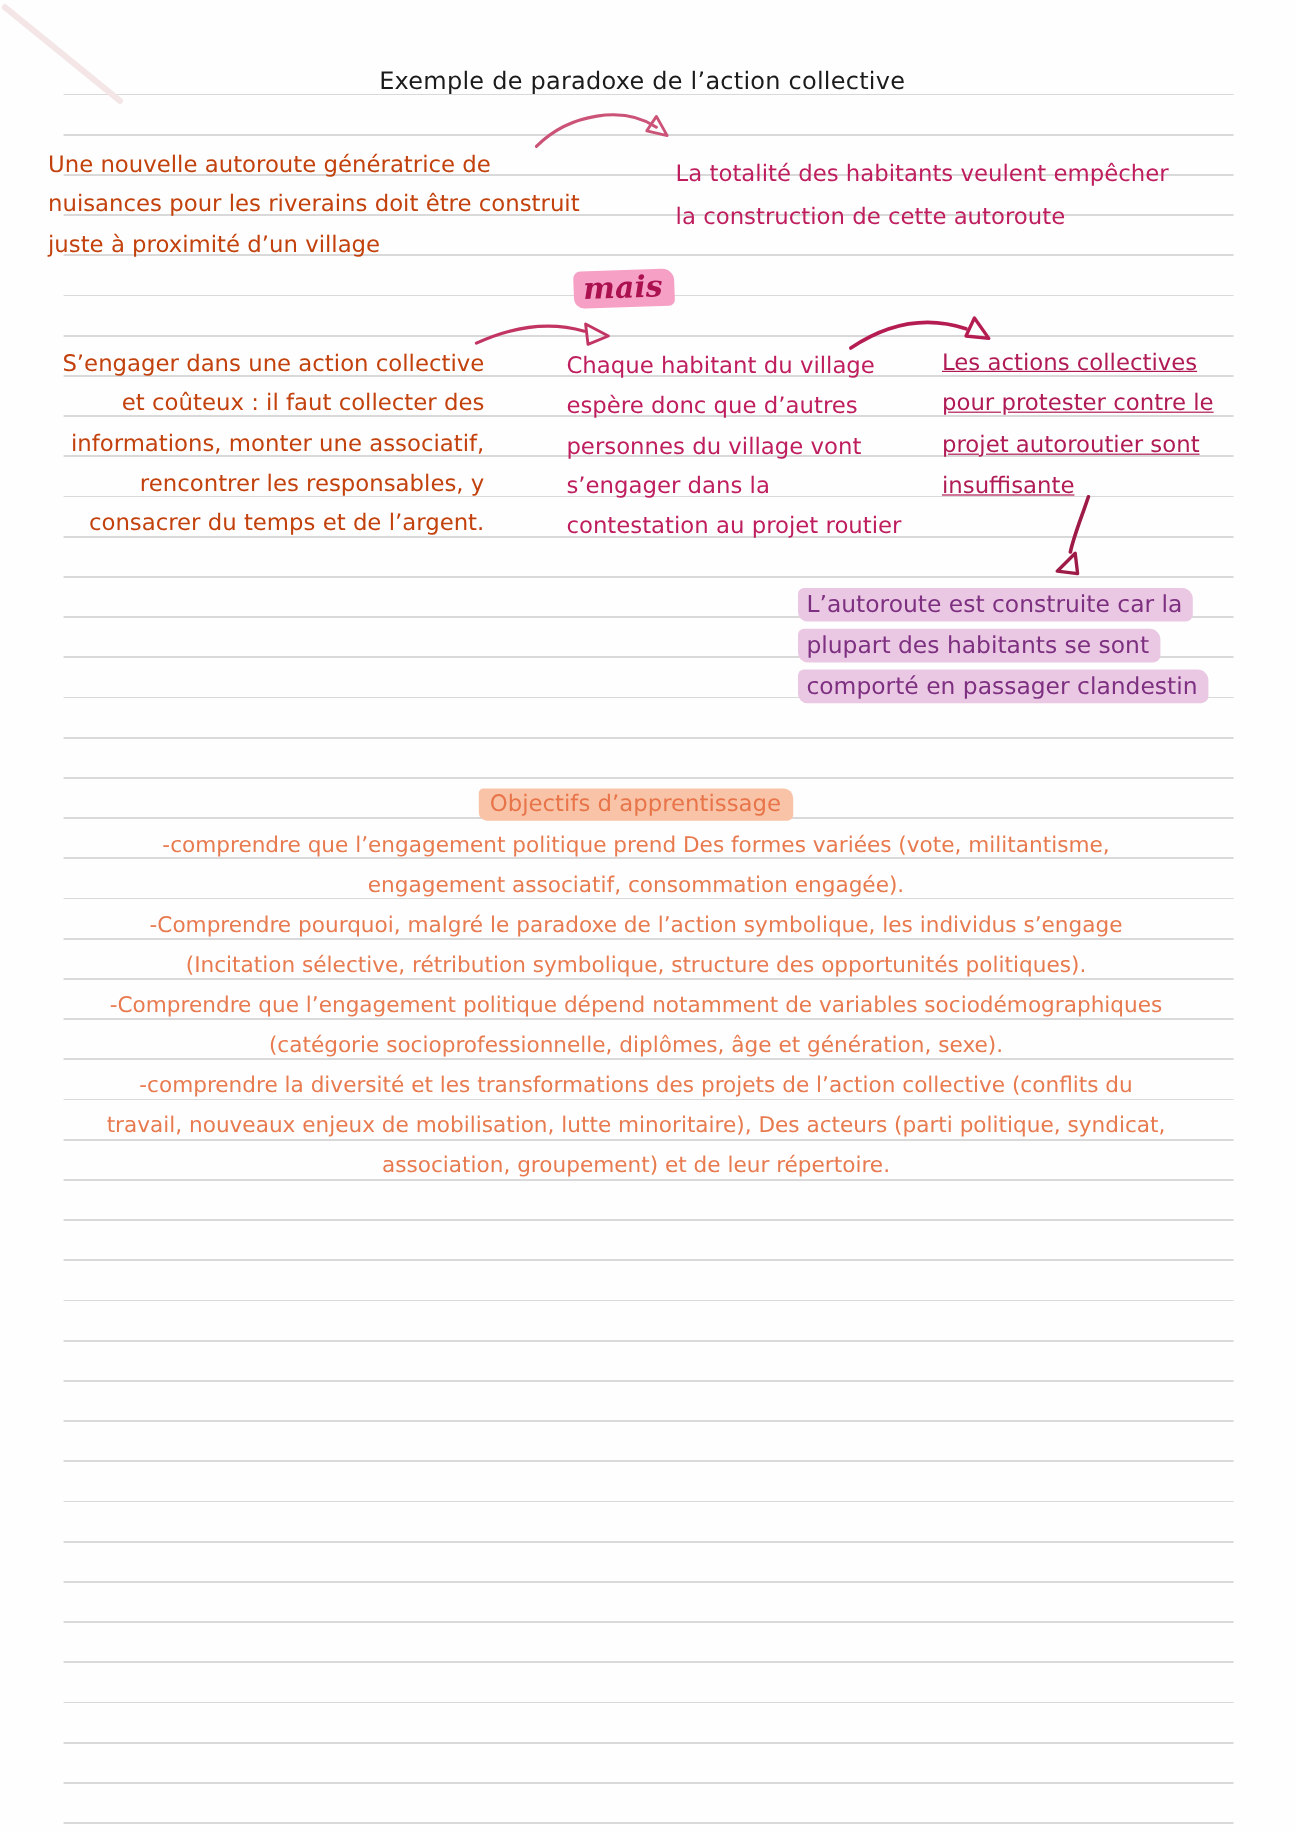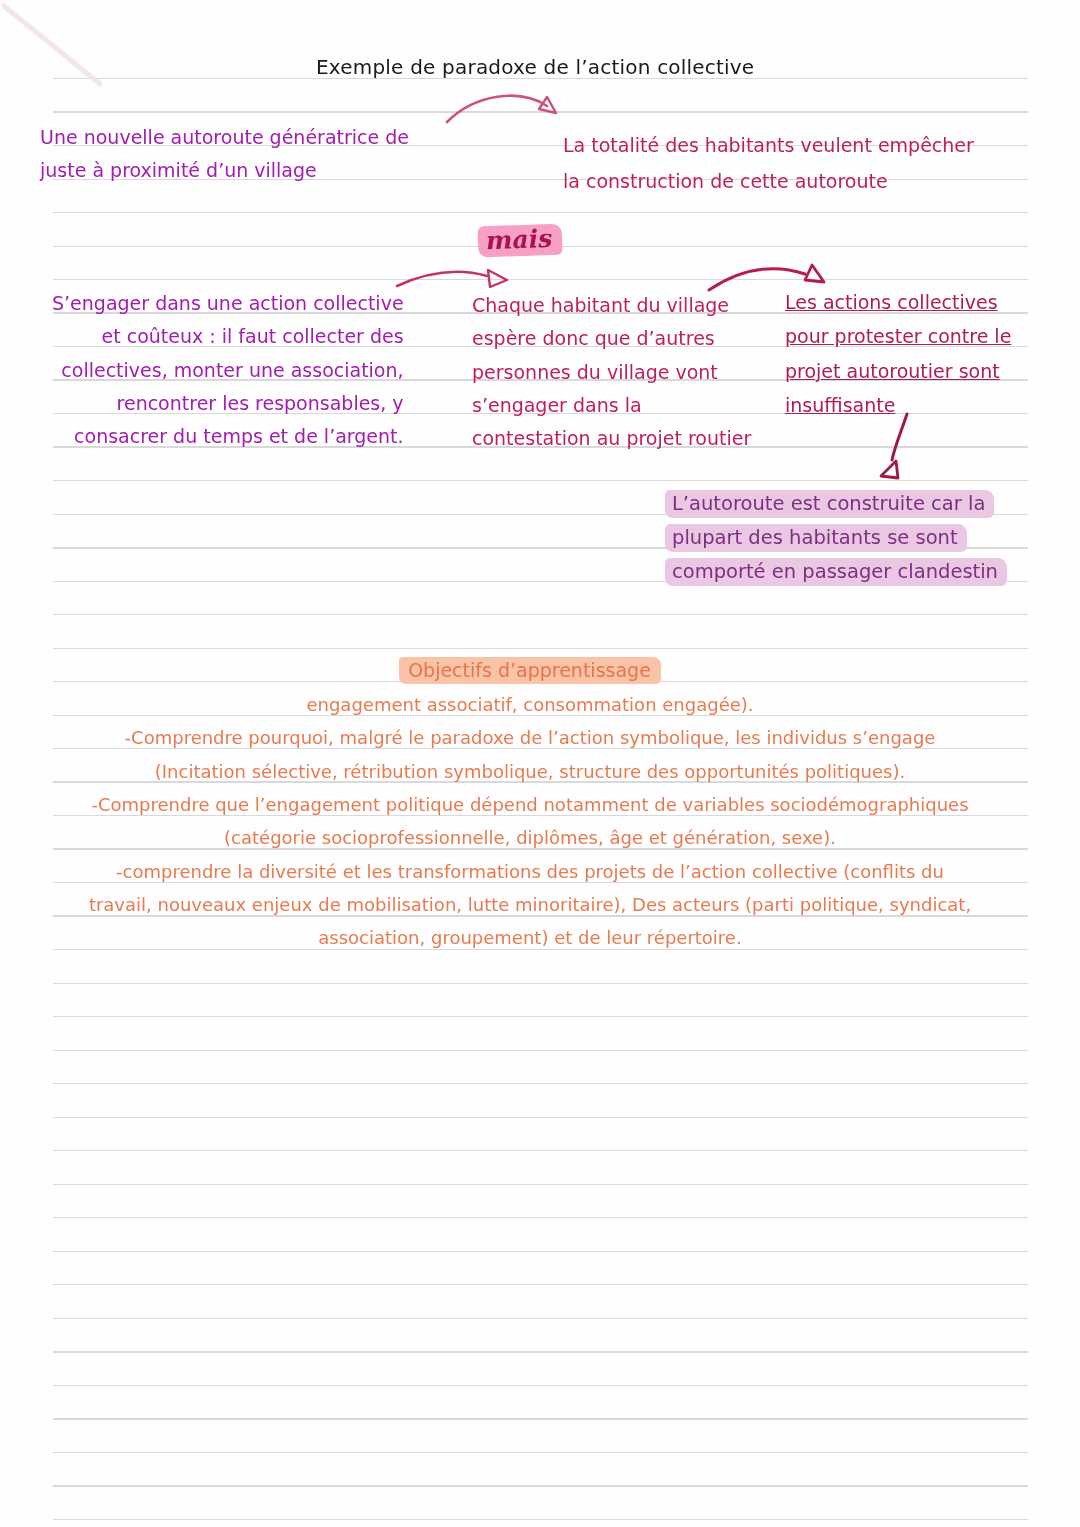--- a/index.html
+++ b/index.html
@@ -18,21 +18,21 @@
       #d9d9d9 32px,#d9d9d9 33.5px);
     pointer-events:none;
   }
   .note{position:absolute;white-space:nowrap;}
   .note .ln{line-height:33.35px;}
   .title{
     position:absolute;left:316px;top:55px;
     font-size:20px;color:#1b1b1b;letter-spacing:.2px;
     font-weight:500;
   }
-  .pink {color:#a21caf;font-size:19px;}
+  .pink {color:#c2410c;font-size:19px;}
   .crimson{color:#bf1e5e;font-size:19px;}
   .darkcrimson{color:#b01b55;font-size:19px;text-decoration:underline;}
   .purple{color:#7d2f80;font-size:19.5px;}
   .purple .ln span{
     background:#eac7e3;
     padding:2px 9px 3px 7px;
     border-radius:5px 9px 6px 8px;
   }
   .mais{
     position:absolute;left:478px;top:225px;
@@ -67,20 +67,21 @@
 
   <div class="title">Exemple de paradoxe de l’action collective</div>
 
   <svg style="left:435px;top:84px;" width="140" height="50">
     <path d="M 12 38 C 40 10, 85 4, 112 22" stroke="#cc5378" stroke-width="2.6" fill="none" stroke-linecap="round"></path>
     <path d="M 121 29 L 104 25 L 112 13 Z" stroke="#cc5378" stroke-width="2.4" fill="none" stroke-linejoin="round"></path>
   </svg>
 
   <div class="note pink" style="left:40px;top:121px;">
     <div class="ln">Une nouvelle autoroute génératrice de</div>
+    <div class="ln">nuisances pour les riverains doit être construit</div>
     <div class="ln">juste à proximité d’un village</div>
   </div>
 
   <div class="note crimson" style="left:563px;top:127px;">
     <div class="ln" style="line-height:36px;">La totalité des habitants veulent empêcher</div>
     <div class="ln" style="line-height:36px;">la construction de cette autoroute</div>
   </div>
 
   <div class="mais">
     <span>mais</span>
@@ -92,21 +93,21 @@
   </svg>
 
   <svg style="left:697px;top:254px;" width="140" height="44">
     <path d="M 12 36 Q 60 4, 108 20" stroke="#b51d52" stroke-width="3" fill="none" stroke-linecap="round"></path>
     <path d="M 127 28 L 108 26 L 115 11 Z" stroke="#b51d52" stroke-width="2.8" fill="none" stroke-linejoin="round"></path>
   </svg>
 
   <div class="note pink" style="left:52px;top:287px;text-align:right;">
     <div class="ln">S’engager dans une action collective</div>
     <div class="ln">et coûteux : il faut collecter des</div>
-    <div class="ln">collectives, monter une association,</div>
+    <div class="ln">informations, monter une associatif,</div>
     <div class="ln">rencontrer les responsables, y</div>
     <div class="ln">consacrer du temps et de l’argent.</div>
   </div>
 
   <div class="note crimson" style="left:472px;top:289px;">
     <div class="ln">Chaque habitant du village</div>
     <div class="ln">espère donc que d’autres</div>
     <div class="ln">personnes du village vont</div>
     <div class="ln">s’engager dans la</div>
     <div class="ln">contestation au projet routier</div>
@@ -128,20 +129,21 @@
     <div class="ln" style="line-height:34px;"><span>L’autoroute est construite car la</span></div>
     <div class="ln" style="line-height:34px;"><span>plupart des habitants se sont</span></div>
     <div class="ln" style="line-height:34px;"><span>comporté en passager clandestin</span></div>
   </div>
 
   <div class="objectives-heading">
     <span>Objectifs d’apprentissage</span>
   </div>
 
   <div class="objectives">
+    <div class="ln">-comprendre que l’engagement politique prend Des formes variées (vote, militantisme,</div>
     <div class="ln">engagement associatif, consommation engagée).</div>
     <div class="ln">-Comprendre pourquoi, malgré le paradoxe de l’action symbolique, les individus s’engage</div>
     <div class="ln">(Incitation sélective, rétribution symbolique, structure des opportunités politiques).</div>
     <div class="ln">-Comprendre que l’engagement politique dépend notamment de variables sociodémographiques</div>
     <div class="ln">(catégorie socioprofessionnelle, diplômes, âge et génération, sexe).</div>
     <div class="ln">-comprendre la diversité et les transformations des projets de l’action collective (conflits du</div>
     <div class="ln">travail, nouveaux enjeux de mobilisation, lutte minoritaire), Des acteurs (parti politique, syndicat,</div>
     <div class="ln">association, groupement) et de leur répertoire.</div>
   </div>
 

